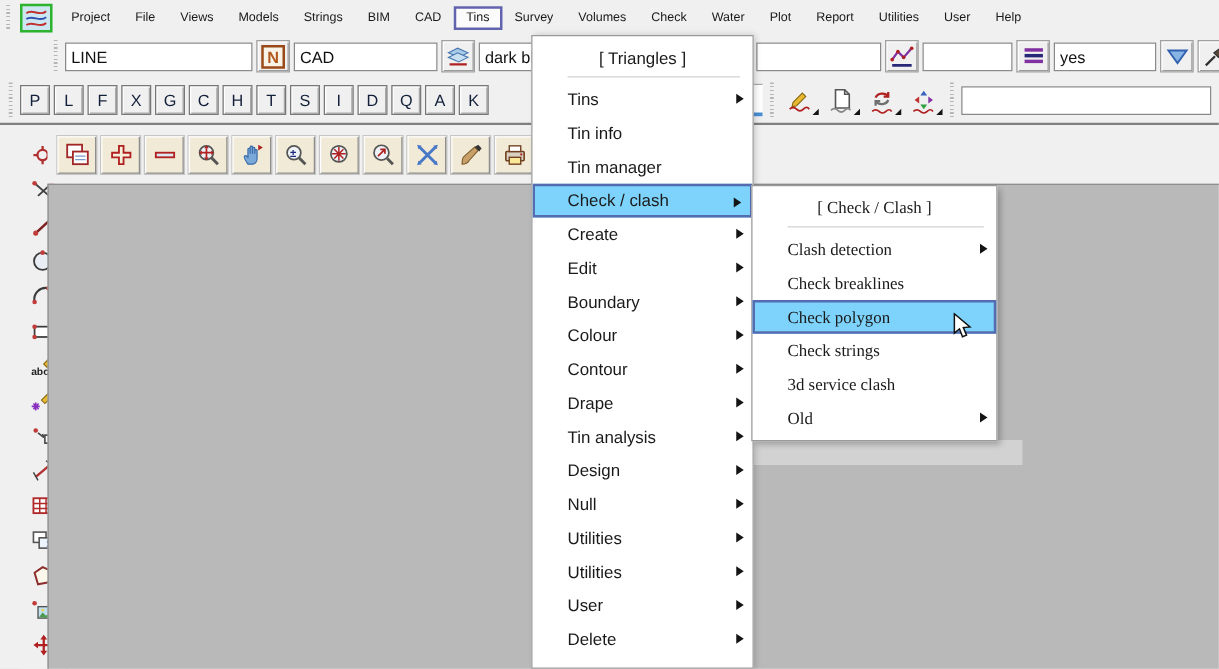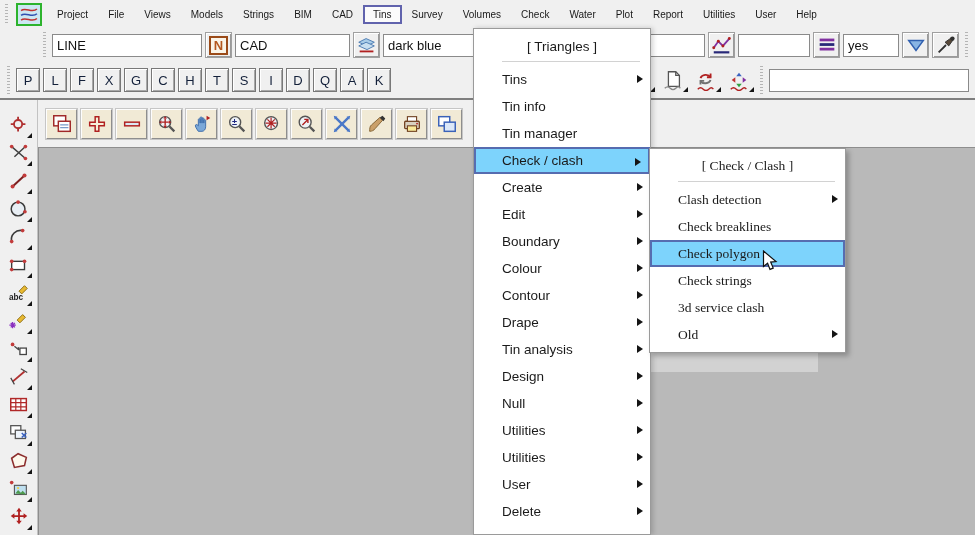--- a/index.html
+++ b/index.html
@@ -39,39 +39,39 @@
   .dd::after { content:""; position:absolute; right:0; bottom:2px; width:0; height:0;
     border-bottom:5px solid #141414; border-left:5px solid transparent; }
   .partial-icon { width:17px; height:26px; background:#fff; border-left:3px solid #4a8fd4;
     border-bottom:3px solid #4a8fd4; border-top:1px solid #a8a8a8; flex:none; }
   .hsep { height:2px; background:#7f7f7f; }
   [data-icon] { display:flex; align-items:center; justify-content:center; }
   [data-icon] svg { width:22px; height:22px; display:block; }
 
   
   .content { position:absolute; top:100px; bottom:0; left:0; right:0; }
-  .left-toolbar { position:absolute; left:0; top:0; bottom:0; width:38px; background:#f0f0f0;
+  .left-toolbar { position:absolute; left:16px; top:0; bottom:0; width:38px; background:#f0f0f0;
     border-right:1px solid #c2c2c2; display:flex; flex-direction:column; align-items:center;
     padding-top:12px; gap:2px; overflow:hidden; }
   .tool-icon { width:28px; height:26px; position:relative; flex:none; display:flex;
     align-items:center; justify-content:center; }
   .tool-icon::after { content:""; position:absolute; right:1px; bottom:0; width:0; height:0;
     border-bottom:5px solid #141414; border-left:5px solid transparent; }
   .view-toolbar { position:absolute; left:38px; right:0; top:0; height:47px; background:#f0f0f0;
     display:flex; align-items:center; gap:4px; padding-left:8px; overflow:hidden; }
   .view-btn { width:31px; height:30px; background:#f1ead6; border:1px solid;
     border-color:#fdfdfd #8e8e8e #8e8e8e #fdfdfd; box-shadow:0 0 0 1px #c6c6c6;
     display:flex; align-items:center; justify-content:center; flex:none; }
   .canvas { position:absolute; left:38px; right:0; top:47px; bottom:0; background:#b9b9b9;
     border-top:1px solid #8e8e8e; border-left:1px solid #8e8e8e; }
   .bg-fragment { position:absolute; left:580px; top:252px; width:238px; height:20px; background:#d2d2d2; z-index:5; }
 
   
   .menu-panel { position:absolute; background:#fff; border:1px solid #9a9a9a; z-index:10;
-    font-size:13.5px; color:#1a1a1a; padding-top:5px;margin-left:48px; }
+    font-size:13.5px; color:#1a1a1a; padding-top:5px; }
   #tins-menu { left:425px; top:28px; width:178px; bottom:0; overflow:hidden;
     box-shadow:2px 0 5px rgba(0,0,0,.18); }
   #check-submenu { left:601px; top:148px; width:197px; z-index:11; padding-bottom:4px;
     box-shadow:3px 3px 5px rgba(0,0,0,.25);font-family:Liberation Serif, serif; }
   .menu-header { height:24px; display:flex; align-items:center; justify-content:center; }
   .menu-sep { height:1px; background:#d2d2d2; margin:3px 10px 4px 28px; }
   .menu-item { height:27px; display:flex; align-items:center; padding-left:28px;
     padding-right:8px; position:relative; }
   .menu-item .arrow { position:absolute; right:7px; top:9px; width:0; height:0;
     border-left:6px solid #141414; border-top:4.5px solid transparent; border-bottom:4.5px solid transparent; }
@@ -148,21 +148,21 @@
       <input class="tb-input" style="width: 72px;" value="">
       <div class="tb-btn">
         <span data-icon="line-weight-icon">
             <svg viewBox="0 0 24 24">
               <rect x="4" y="5" width="16" height="3" fill="#8030a0"></rect>
               <rect x="4" y="10" width="16" height="3" fill="#282878"></rect>
               <rect x="4" y="15" width="16" height="3" fill="#8030a0"></rect>
             </svg>
           </span>
       </div>
-      <input class="tb-input" style="width: 56px;" value="yes">
+      <input class="tb-input" style="width: 82px;" value="yes">
       <div class="tb-btn">
         <span data-icon="triangle-down-icon">
             <svg viewBox="0 0 24 24">
               <path d="M4 7h16L12 18z" fill="#88b4e4" stroke="#3060b0" stroke-width="1.6"></path>
             </svg>
           </span>
       </div>
       <div class="tb-btn">
         <span data-icon="eyedropper-icon">
             <svg viewBox="0 0 24 24">

